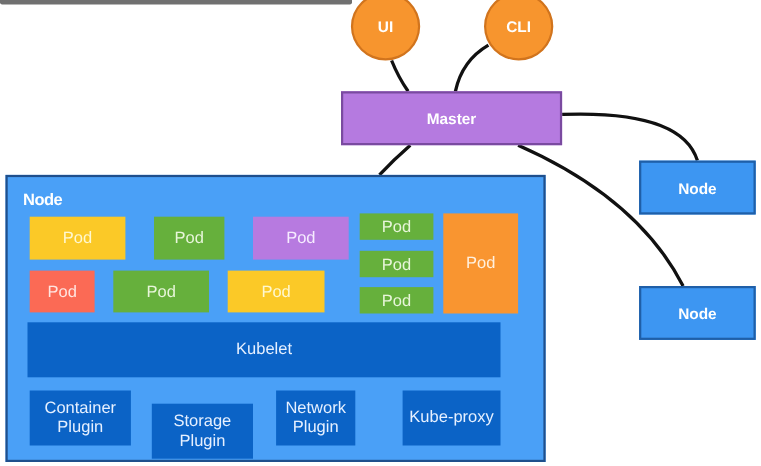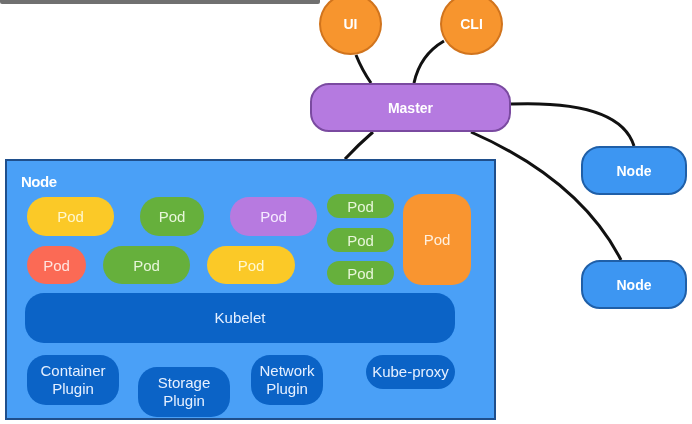--- a/index.html
+++ b/index.html
@@ -1,19 +1,19 @@
 <!DOCTYPE html>
 <html><head>
   <meta charset="utf-8">
   <style>
     html, body { margin: 0; padding: 0; background: #ffffff; }
     body { width: 692px; height: 424px; position: relative; overflow: hidden;
            font-family: "Liberation Sans", "DejaVu Sans", sans-serif; }
     .abs { position: absolute; box-sizing: border-box; }
-    .center { display: flex; align-items: center; justify-content: center; text-align: center; border-radius: 19px; }
+    .center { display: flex; align-items: center; justify-content: center; text-align: center; }
     .title-strip { left: 0; top: -14px; width: 320px; height: 20px; }
     .title-strip span { display:block; height: 6px; background:#333; opacity:.7; margin-top: 12px; border-radius: 2px; }
     .circle { border-radius: 50%; background: #f7952e; border: 2px solid #d1741d;
               color: #fff; font-weight: bold; font-size: 14px; }
     .master { background: #b57ae0; border: 2px solid #7a4aa0; color: #fff; font-weight: bold; font-size: 14px; }
     .node-small { background: #3d96f2; border: 2px solid #1f5fa8; color: #fff; font-weight: bold; font-size: 14px; }
     .node-main { background: #4aa0f7; border: 2px solid #1f4f8c; }
     .node-label { color: #fff; font-weight: bold; font-size: 15px; letter-spacing: -0.5px; }
     .pod { color: #fff; font-size: 15px; }
     .yellow { background: #fbc927; color: #fff8d0; }
@@ -83,15 +83,15 @@
   <span>Plugin</span>
 </div>
 <div class="abs dark center" style="left:138px; top:367px; width:92px; height:50px; flex-direction:column;">
   <span>Storage</span>
   <span>Plugin</span>
 </div>
 <div class="abs dark center" style="left:251px; top:355px; width:72px; height:50px; flex-direction:column;">
   <span>Network</span>
   <span>Plugin</span>
 </div>
-<div class="abs dark center" style="left:366px; top:355px; width:89px; height:34px;">
+<div class="abs dark center" style="left:366px; top:355px; width:89px; height:50px;">
   <span>Kube-proxy</span>
 </div>
 
 </body></html>

